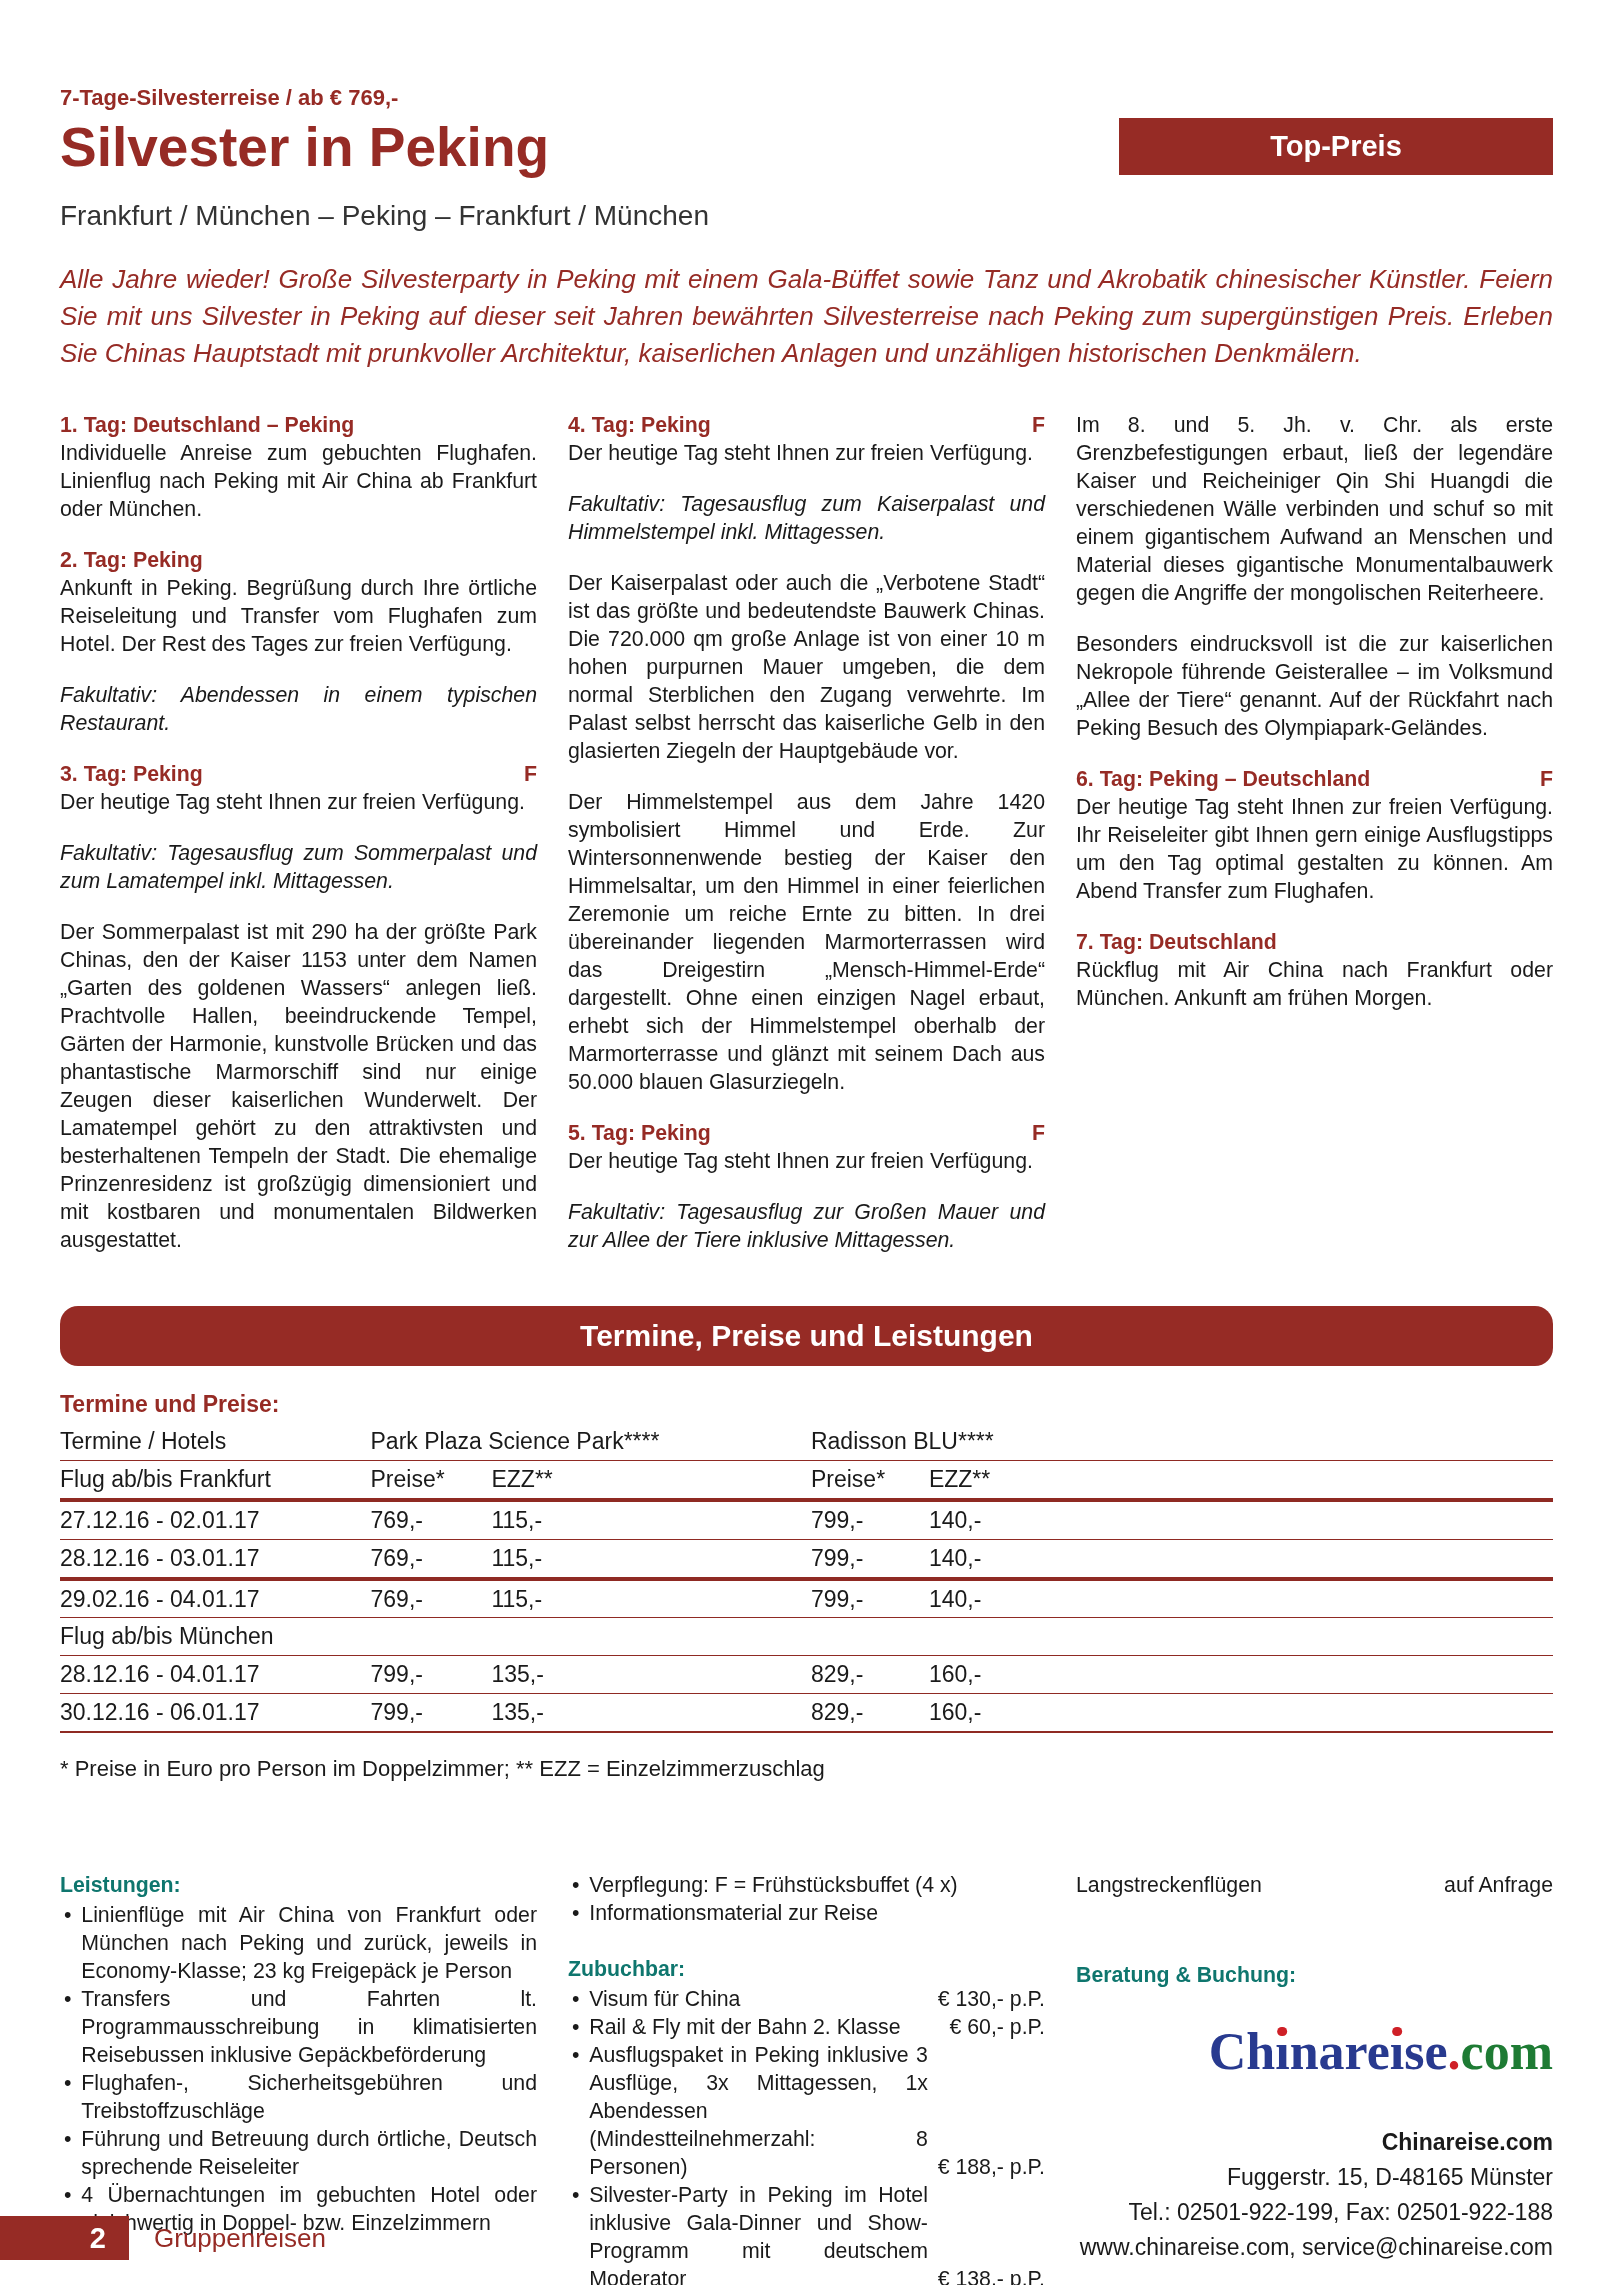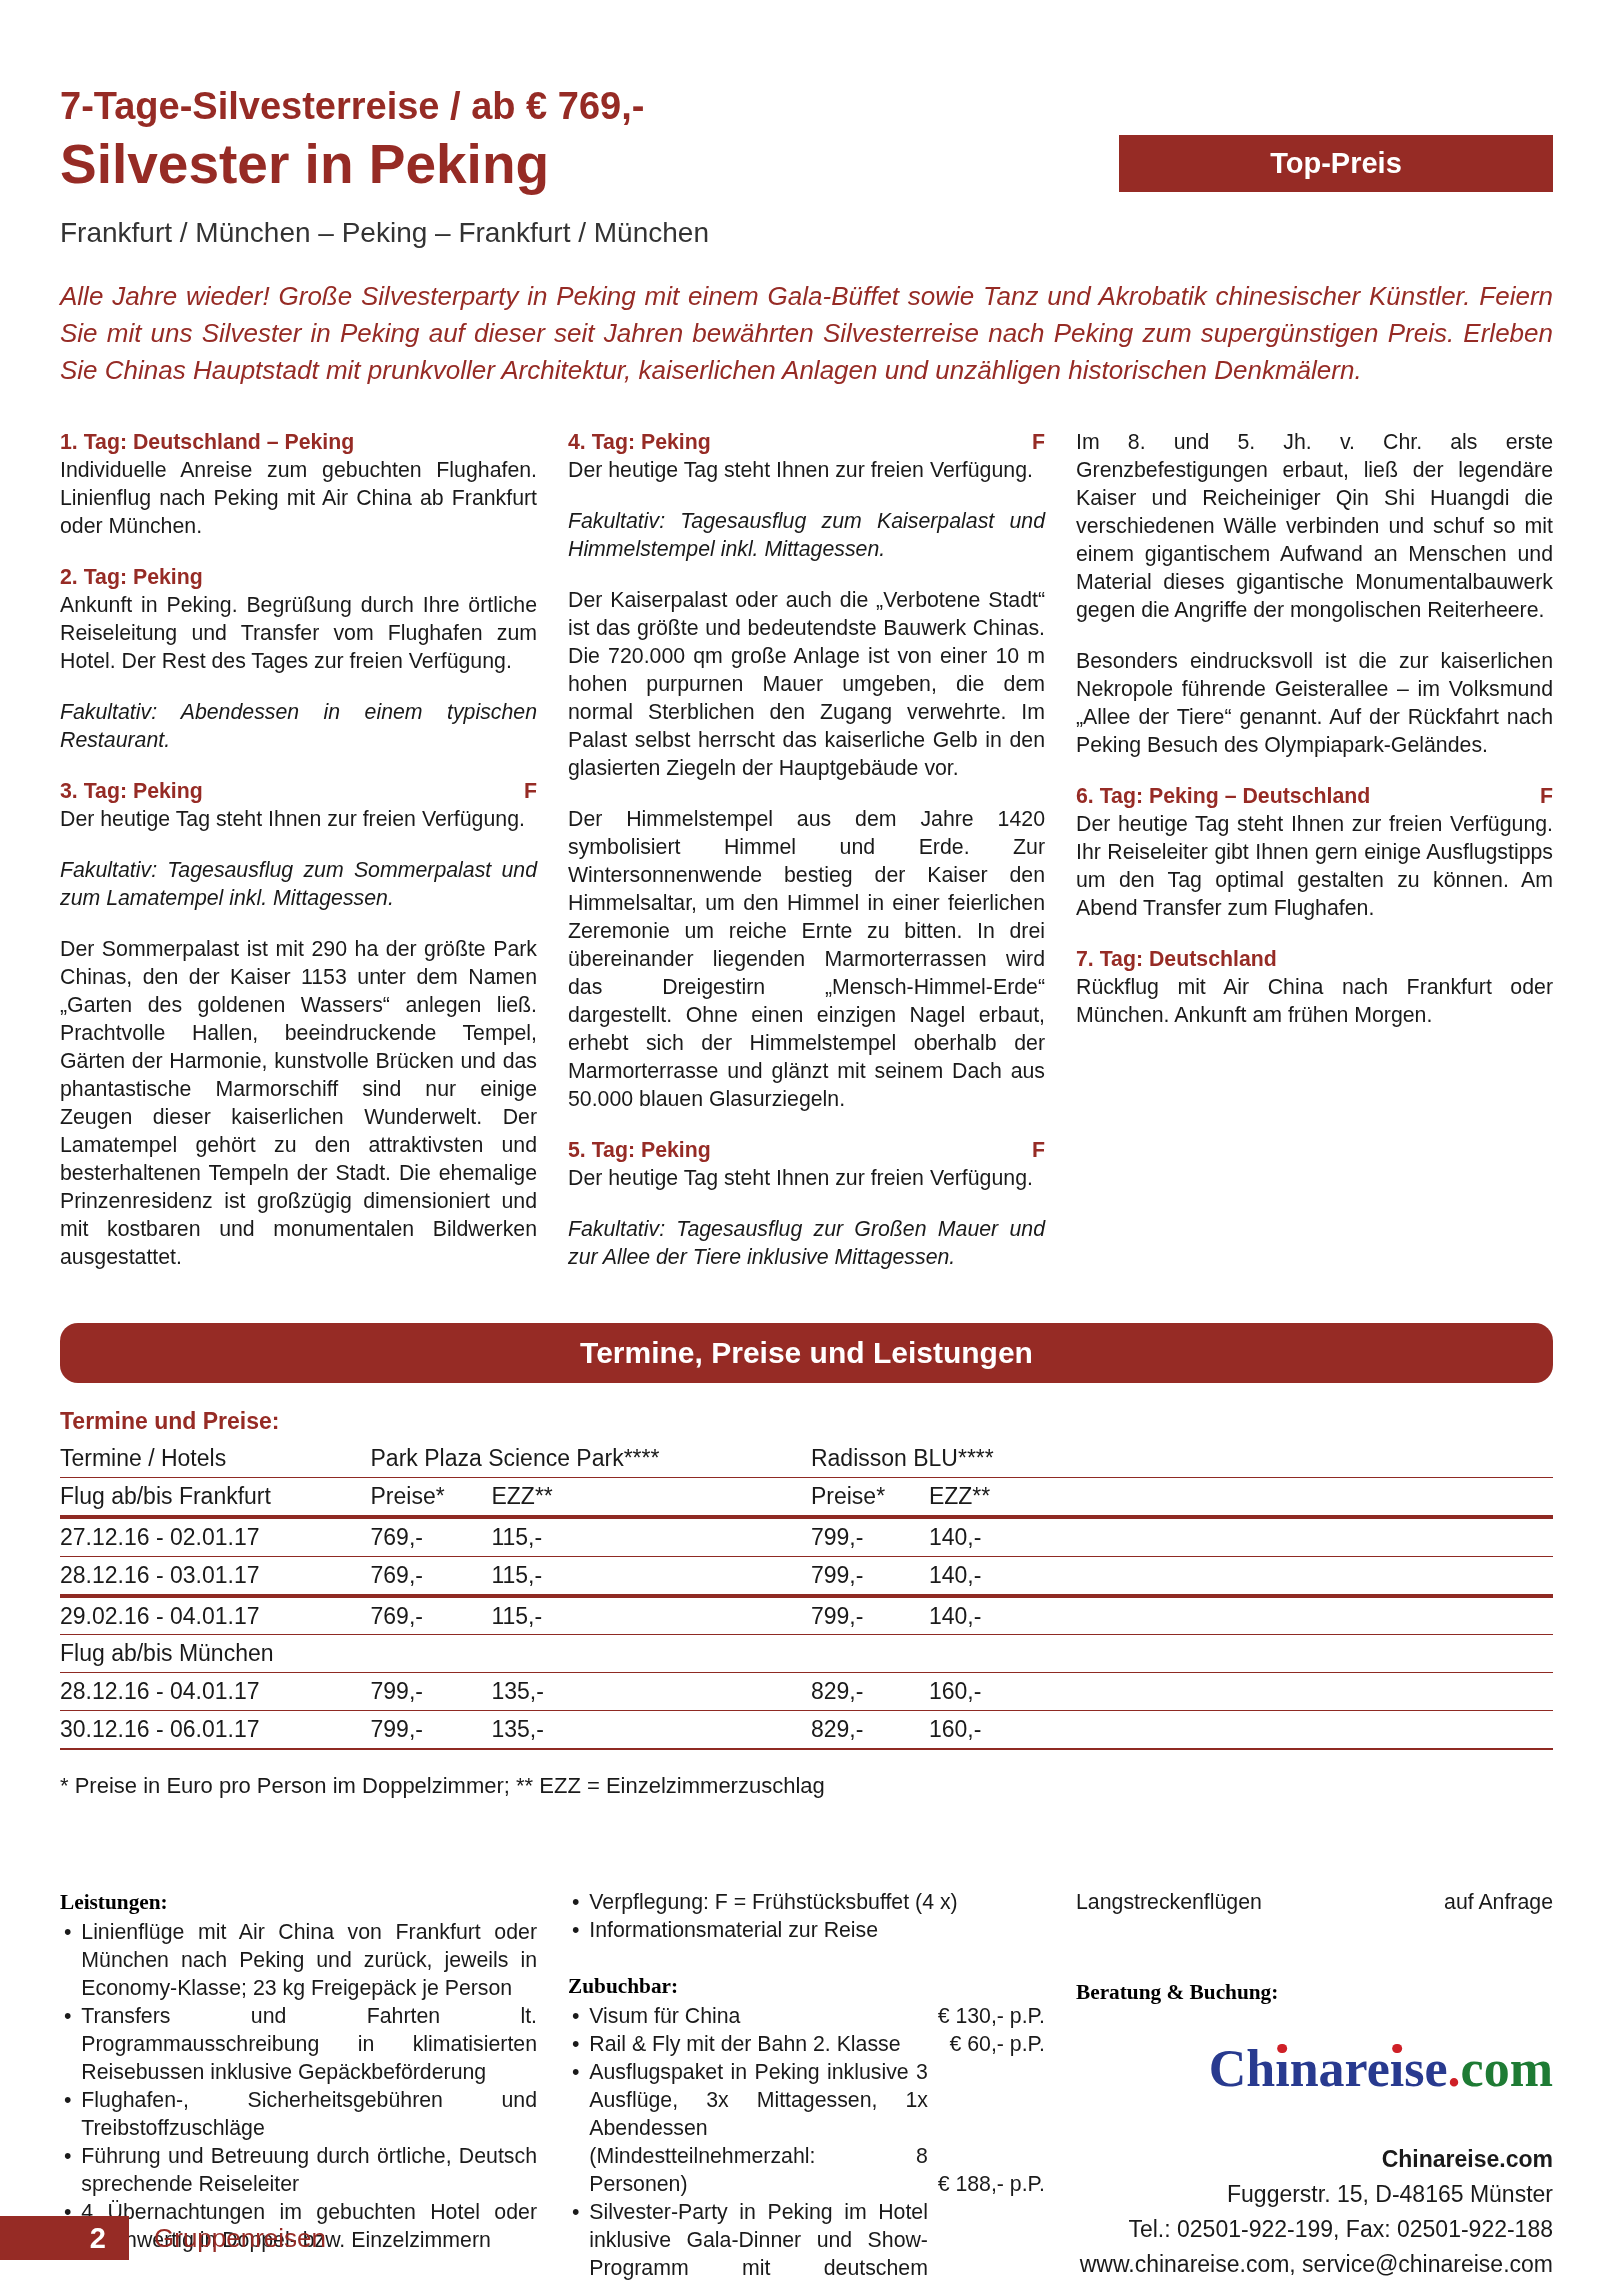--- a/index.html
+++ b/index.html
@@ -7,21 +7,21 @@
     position:relative;
     width:1613px;height:2285px;
     background:#ffffff;
     overflow:hidden;
     font-family:"Liberation Sans", sans-serif;
     color:#1a1a1a;
     box-sizing:border-box;
     padding:0 60px;
   }
   
-  .subtitle{margin-top:85px;font-size:38px;font-weight:bold;color:#962b25;}
+  .subtitle{margin-top:85px;font-size:22px;font-weight:bold;color:#962b25;}
   .title-row{display:flex;justify-content:space-between;align-items:center;margin-top:3.9px;}
   .main-title{font-size:55px;font-weight:bold;color:#962b25;line-height:64px;margin:0;}
   .badge{
     width:434px;height:57px;background:#962b25;color:#ffffff;
     font-size:29px;font-weight:bold;display:flex;align-items:center;justify-content:center;
   }
   .route{margin-top:21.3px;font-size:28px;color:#333333;}
   .intro{
     margin:29px 0 0 0;font-size:26px;font-style:italic;color:#962b25;
     line-height:37px;text-align:justify;
@@ -50,21 +50,21 @@
   td.c1{width:20.8%;} td.c2{width:8.1%;} td.c3{width:21.4%;} td.c4{width:7.9%;} td.c5{width:41.8%;}
   tr.b2 td{border-bottom:1.9px solid #8f2a23;}
   tr.b3 td{border-bottom:2.9px solid #8f2a23;}
   tr.b4 td{border-bottom:4.9px solid #8f2a23;}
   .footnote{margin-top:23px;font-size:22px;}
   
   .bottom{
     display:grid;grid-template-columns:repeat(3,1fr);column-gap:31px;
     margin-top:89px;font-size:21.3px;line-height:28px;
   }
-  .sec-head{color:#000000;font-weight:bold;margin:0 0 1.9px 0;font-family:Liberation Serif, serif;}
+  .sec-head{color:#0f766e;font-weight:bold;margin:0 0 1.9px 0;}
   .bullet{position:relative;padding-left:21.3px;text-align:justify;}
   .bullet::before{content:"\2022";position:absolute;left:3.9px;top:0;}
   .zb-item{display:flex;justify-content:space-between;align-items:flex-end;}
   .zb-label{flex:1;}
   .zb-price{white-space:nowrap;margin-left:9.7px;}
   .row-split{display:flex;justify-content:space-between;}
   .booking-head{margin-top:62px;}
   
   .logo{
     margin-top:35px;text-align:right;

